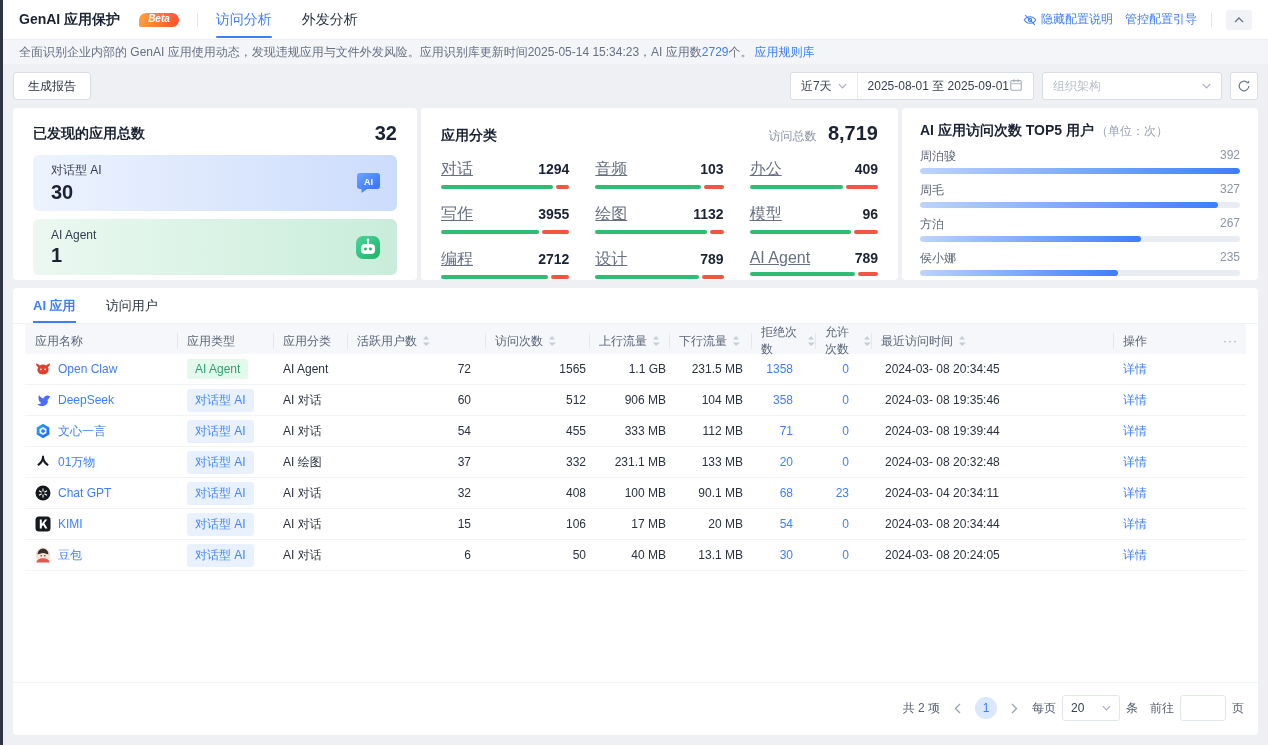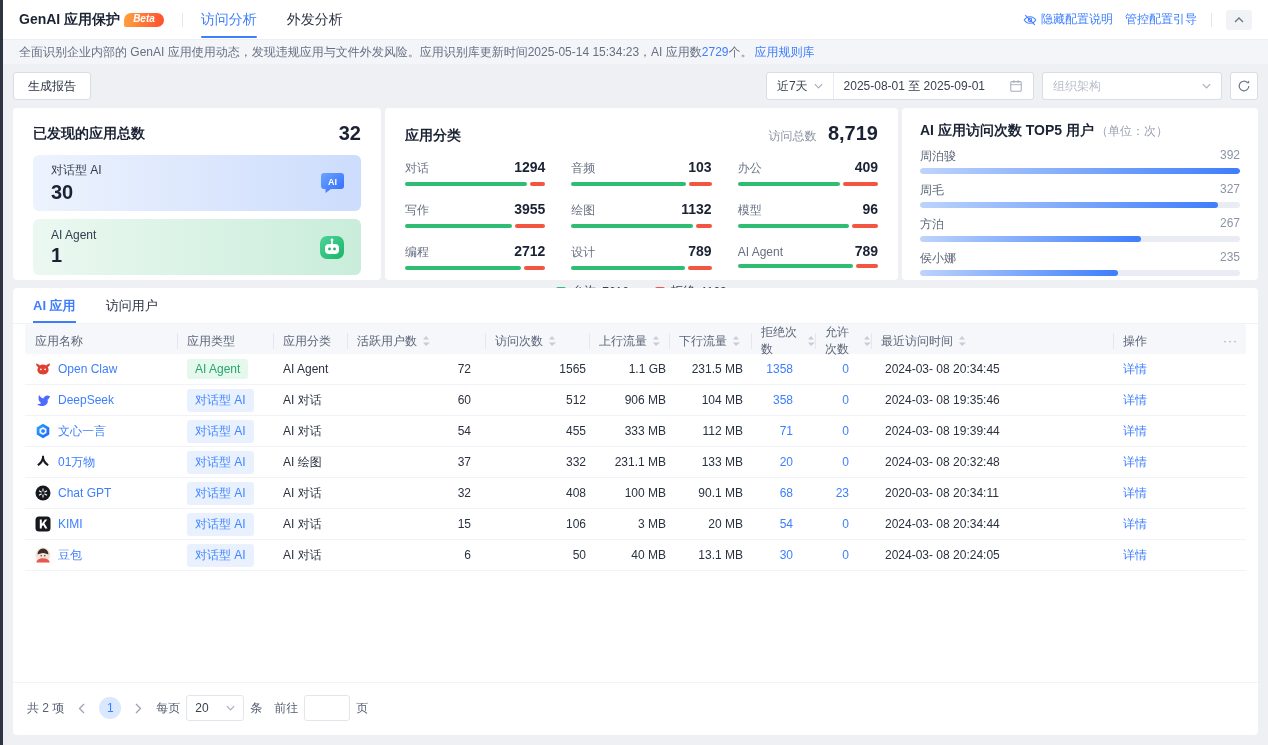--- a/index.html
+++ b/index.html
@@ -5,63 +5,63 @@
   * { margin:0; padding:0; box-sizing:border-box; }
   html,body { width:1268px; height:745px; overflow:hidden; }
   body {
     font-family:"Liberation Sans","DejaVu Sans",sans-serif;
     background:#eef0f4; color:#2a3240; font-size:12px;
     border-left:3px solid #2e3442;
   }
   
   .app-header { height:40px; background:#fff; display:flex; align-items:center; padding:0 16px; border-bottom:1px solid #eceef3; }
   .app-title { font-size:14px; font-weight:bold; color:#1a2233; }
-  .beta-badge { margin-left:4px; background:linear-gradient(100deg,#ffa23e,#ff4d2f); color:#fff; font-size:10px; font-style:italic; font-weight:bold; padding:0 9px 3px; border-radius:8px 8px 8px 2px; }
+  .beta-badge { margin-left:19px; background:linear-gradient(100deg,#ffa23e,#ff4d2f); color:#fff; font-size:10px; font-style:italic; font-weight:bold; padding:0 9px 3px; border-radius:8px 8px 8px 2px; }
   .vdiv { width:1px; height:14px; background:#e3e6ec; margin:0 18px; }
   .main-tabs { display:flex; gap:30px; height:40px; }
   .main-tab { font-size:14px; line-height:38px; color:#2a3240; position:relative; cursor:pointer; }
   .main-tab.active { color:#3d7eff; font-weight:normal; }
   .main-tab.active::after { content:""; position:absolute; left:0; right:0; bottom:2px; height:2px; background:#3d7eff; border-radius:1px; }
   .header-right { margin-left:auto; display:flex; align-items:center; gap:12px; font-size:12px; color:#3d7eff; }
   .hr-link { display:flex; align-items:center; gap:4px; cursor:pointer; }
   .collapse-btn { width:26px; height:20px; background:#f1f3f7; border-radius:3px; display:flex; align-items:center; justify-content:center; cursor:pointer; }
   
   .banner { height:24px; background:#f3f5f9; display:flex; align-items:center; padding:0 16px; font-size:12px; color:#677082; white-space:nowrap; }
   .banner .blue { color:#3d7eff; }
   .banner .link { color:#3d7eff; cursor:pointer; margin-left:2px; }
   
   .main { padding:8px 10px 10px; height:681px; display:flex; flex-direction:column; }
   .toolbar { display:flex; align-items:center; margin-bottom:8px; }
   .btn-report { background:#fff; border:1px solid #d8dde6; border-radius:3px; height:28px; padding:0 14px; font-size:12px; color:#2a3240; cursor:pointer; font-family:inherit; }
   .toolbar-right { margin-left:auto; display:flex; gap:8px; align-items:center; }
   .ctrl { background:#fff; border:1px solid #d8dde6; border-radius:3px; height:28px; display:flex; align-items:center; font-size:12px; color:#39414f; }
   .range-quick { padding:0 10px; display:flex; align-items:center; gap:6px; border-right:1px solid #e8ebf0; height:100%; color:#39414f; cursor:pointer; }
-  .range-dates { padding:0 10px; display:flex; align-items:center; gap:24px; cursor:pointer; }
+  .range-dates { padding:0 10px; display:flex; gap:0; cursor:pointer; }
   .org-select { width:180px; padding:0 10px; justify-content:space-between; color:#b7bdc9; cursor:pointer; }
   .refresh-btn { width:28px; justify-content:center; cursor:pointer; }
   
   .stats-row { display:flex; gap:4px; height:172px; }
   .card { background:#fff; border-radius:4px; padding:14px 20px; }
   .card-title { font-size:14px; font-weight:bold; color:#1a2233; }
-  .card-discovered { width:368px; }
+  .card-discovered { width:404px; }
   .cd-head { display:flex; justify-content:space-between; align-items:center; }
   .cd-total { font-size:20px; font-weight:bold; color:#1a2233; }
   .sub-cards { margin-top:10px; display:flex; flex-direction:column; gap:8px; }
   .sub-card { height:56px; border-radius:6px; padding:8px 14px 8px 18px; display:flex; justify-content:space-between; align-items:center; }
   .sub-card.blue  { background:linear-gradient(90deg,#edf3fe 0%,#ccdcfc 100%); }
   .sub-card.green { background:linear-gradient(90deg,#ebf8f1 0%,#c9edda 100%); }
   .sc-label { font-size:12px; color:#333d4e; }
   .sc-value { font-size:20px; font-weight:bold; color:#1a2233; margin-top:2px; }
   .card-categories { flex:1; }
   .cc-head { display:flex; justify-content:space-between; align-items:baseline; }
   .cc-total-label { font-size:12px; color:#8a92a3; margin-right:8px; }
   .cc-total { font-size:20px; font-weight:bold; color:#1a2233; }
   .cat-grid { margin-top:14px; display:grid; grid-template-columns:repeat(3,1fr); column-gap:26px; row-gap:15px; }
   .cat-top { display:flex; justify-content:space-between; align-items:baseline; }
-  .cat-label { font-size:12px; color:#677082; }
+  .cat-label { font-size:16px; color:#677082;text-decoration:underline; }
   .cat-value { font-size:14px; font-weight:bold; color:#1a2233; }
   .cat-bar { margin-top:5px; display:flex; gap:3px; height:4px; }
   .bar-allow { background:#2ebd72; border-radius:2px; }
   .bar-deny  { background:#f25540; border-radius:2px; flex:1; }
   .legend { margin-top:13px; display:flex; justify-content:center; gap:26px; font-size:12px; color:#39414f; }
   .legend-item { display:flex; align-items:center; gap:6px; }
   .legend-sq { width:10px; height:10px; border-radius:2px; display:inline-block; }
   .card-topusers { width:356px; padding:14px 18px; }
   .tu-unit { font-size:12px; color:#9aa1b0; font-weight:normal; margin-left:2px; }
   .tu-list { margin-top:6px; }
@@ -98,21 +98,21 @@
   .badge.blue  { background:#e9f1ff; color:#4086ff; }
   .badge.green { background:#e4f8ec; color:#2ba471; }
   .cell.num { text-align:right; padding-left:0; }
   .cell.c4 { padding-right:14px; } .cell.c5 { padding-right:3px; }
   .cell.c6 { padding-right:3px; }  .cell.c7 { padding-right:8px; }
   .cell.c8 { padding-right:22px; } .cell.c9 { padding-right:22px; }
   .cell.blue-num { color:#3d7eff; cursor:pointer; }
   .cell.time { padding-left:14px; }
   .detail-link { color:#3d7eff; cursor:pointer; }
   
-  .pagination { margin-top:auto; border-top:1px solid #f1f3f7; padding:12px 14px 14px; display:flex; justify-content:flex-start; align-items:center; gap:12px; font-size:12px; color:#566072; }
+  .pagination { margin-top:auto; border-top:1px solid #f1f3f7; padding:12px 14px 14px; display:flex; justify-content:flex-end; align-items:center; gap:12px; font-size:12px; color:#566072; }
   .pg-arrow { color:#9aa1b0; cursor:pointer; display:inline-flex; padding:0 2px; }
   .pg-page { width:22px; height:22px; border-radius:50%; background:#d9e7ff; color:#3d7eff; display:flex; align-items:center; justify-content:center; cursor:pointer; }
   .pg-select { width:58px; height:26px; border:1px solid #e2e6ed; border-radius:3px; display:flex; align-items:center; justify-content:space-between; padding:0 8px; color:#39414f; cursor:pointer; }
   .pg-input { width:46px; height:26px; border:1px solid #e2e6ed; border-radius:3px; outline:none; font-family:inherit; padding:0 6px; }
   .pg-group { display:flex; align-items:center; gap:6px; }
 </style>
 </head>
 <body>
 
 <div class="app-header">
@@ -602,39 +602,39 @@
          <span class="app-link">Chat GPT</span>
        </div>
        <div class="cell c2"><span class="badge blue">对话型 AI</span></div>
        <div class="cell c3">AI 对话</div>
        <div class="cell num c4">32</div>
        <div class="cell num c5">408</div>
        <div class="cell num c6">100 MB</div>
        <div class="cell num c7">90.1 MB</div>
        <div class="cell num blue-num c8">68</div>
        <div class="cell num blue-num c9">23</div>
-       <div class="cell time c10">2020-03- 08 20:34:11</div>
+       <div class="cell time c10">2024-03- 04 20:34:11</div>
        <div class="cell c11"><span class="detail-link">详情</span></div>
        <div class="cell c12"></div>
      </div>
           <div class="trow">
        <div class="cell name c1">
          <span class="app-icon">
                 <svg width="16" height="16" viewBox="0 0 16 16">
                   <rect x=".5" y=".5" width="15" height="15" rx="3.5" fill="#15181d"></rect>
                   <path fill="#fff" d="M4.8 3.5h2v4.2l3.1-4.2h2.4L9.4 7.3l3.1 5.2H10.2L8.1 9 6.8 10.5v2H4.8z"></path>
                 </svg>
               </span>
          <span class="app-link">KIMI</span>
        </div>
        <div class="cell c2"><span class="badge blue">对话型 AI</span></div>
        <div class="cell c3">AI 对话</div>
        <div class="cell num c4">15</div>
        <div class="cell num c5">106</div>
-       <div class="cell num c6">3 MB</div>
+       <div class="cell num c6">17 MB</div>
        <div class="cell num c7">20 MB</div>
        <div class="cell num blue-num c8">54</div>
        <div class="cell num blue-num c9">0</div>
        <div class="cell time c10">2024-03- 08 20:34:44</div>
        <div class="cell c11"><span class="detail-link">详情</span></div>
        <div class="cell c12"></div>
      </div>
           <div class="trow">
        <div class="cell name c1">
          <span class="app-icon">

